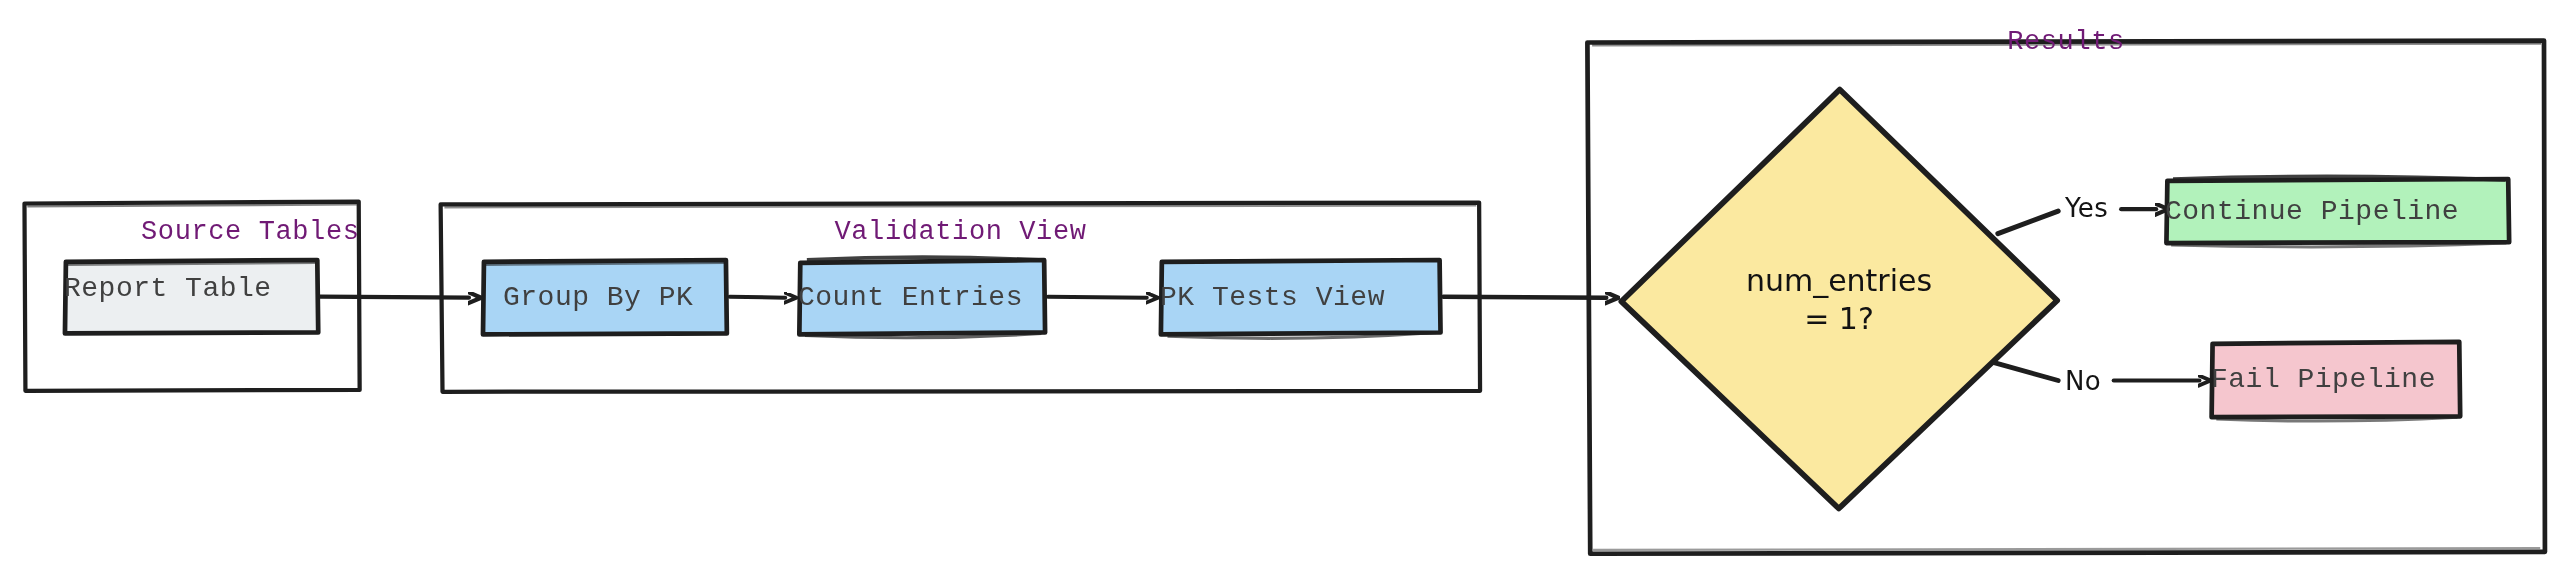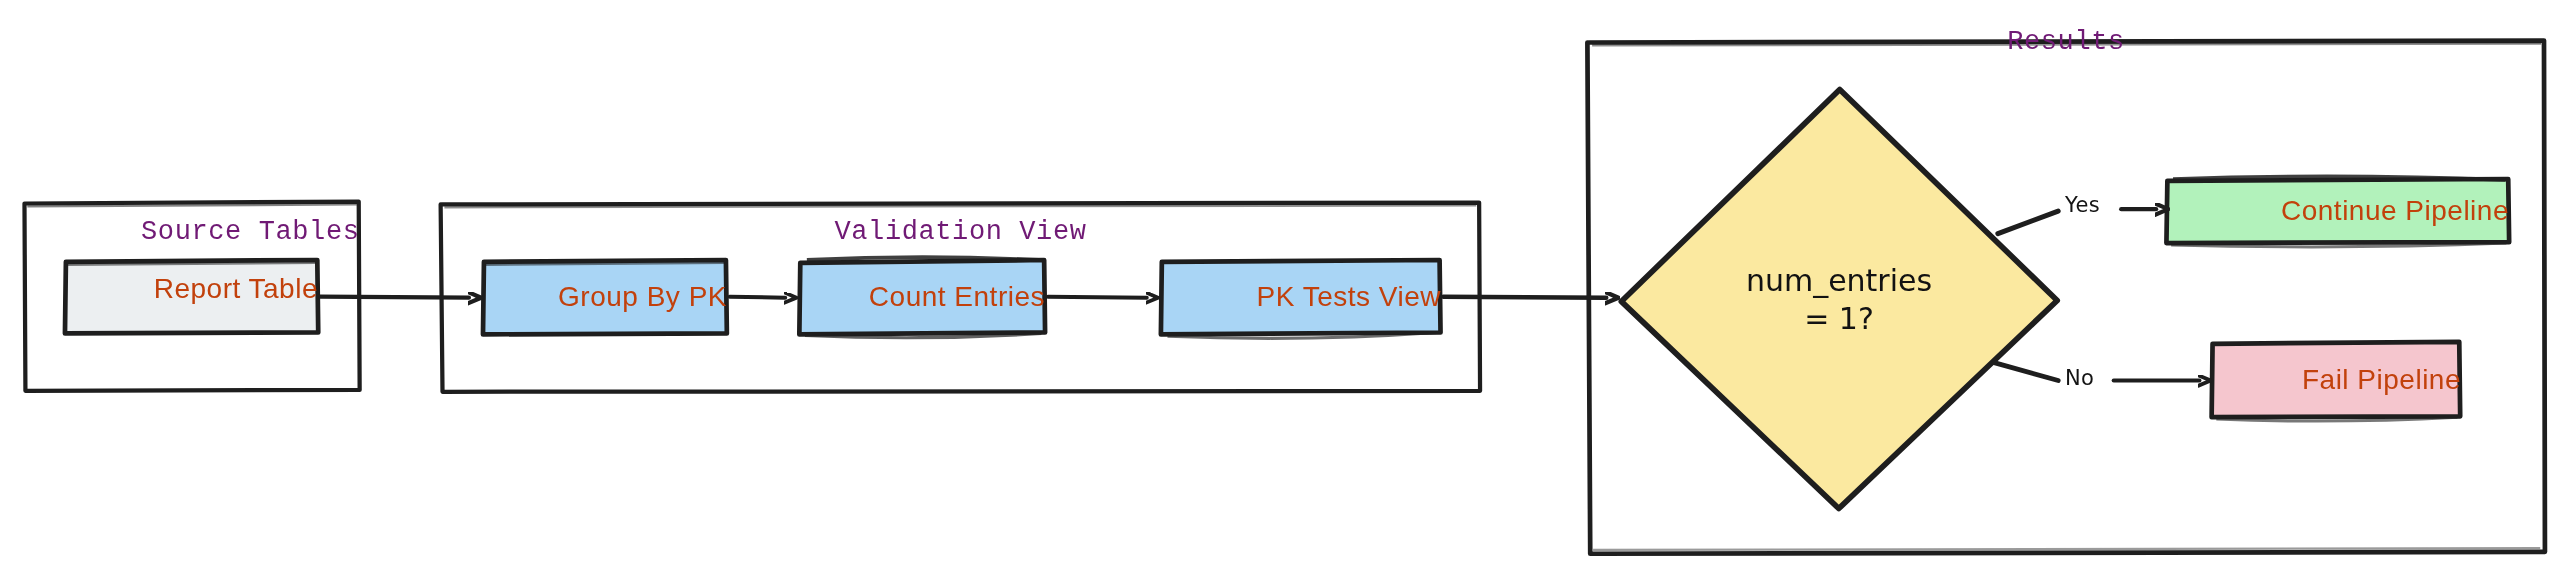--- a/index.html
+++ b/index.html
@@ -31,48 +31,48 @@
     white-space: nowrap;
     font-family: Liberation Mono, monospace;
   }
 
   
   .node {
     position: absolute;
     box-sizing: border-box;
     display: flex;
     align-items: center;
-    justify-content: flex-end;
+    justify-content: flex-start;
     font-size: 28px;
-    color: #c2410c;
+    color: #404040;
     letter-spacing: 0.5px;
     white-space: nowrap;
     text-align: center;
-    font-family: Liberation Sans, sans-serif;
+    font-family: Liberation Mono, monospace;
   }
 
   
   .diamond-label {
     position: absolute;
     display: flex;
     flex-direction: column;
     align-items: center;
     justify-content: center;
     font-size: 30px;
     line-height: 1.26;
     color: #121212;
     white-space: nowrap;
     text-align: center;
     font-family: "DejaVu Sans", sans-serif;
   }
 
   
   .edge-label {
     position: absolute;
-    font-size: 21px;
+    font-size: 26px;
     color: #141414;
     white-space: nowrap;
     letter-spacing: 0.4px;
     font-family: "DejaVu Sans", sans-serif;
   }
 </style>
 </head>
 <body>
 
 <div id="canvas">

